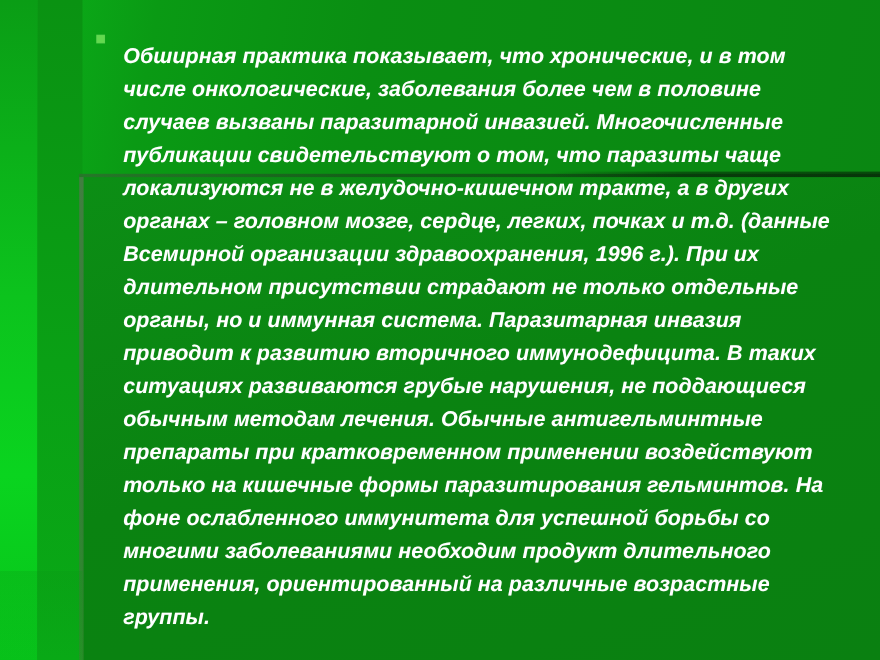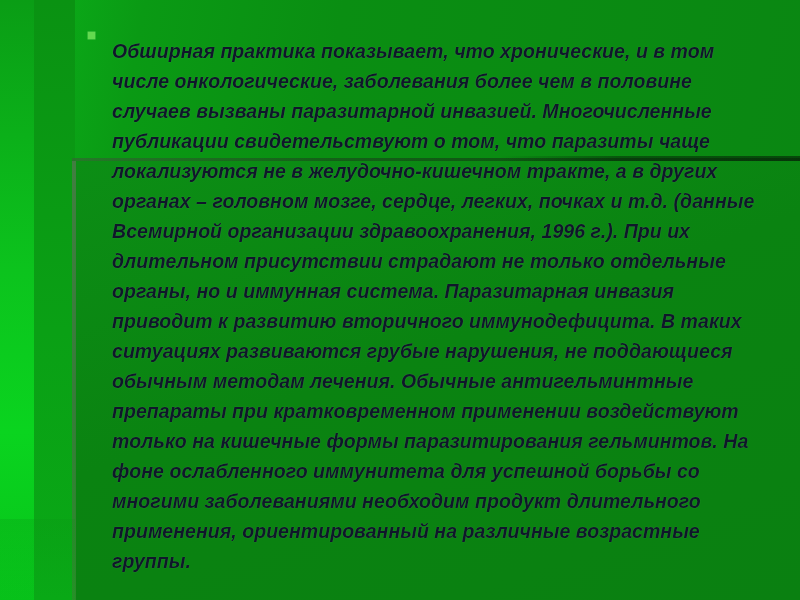--- a/index.html
+++ b/index.html
@@ -103,21 +103,21 @@
     flex: 0 0 auto;
     width: 7px;
     height: 7px;
     margin-top: 16px;
     margin-right: 17px;
     background: #63d94f;
     box-shadow: 0 0 0 0.5px rgba(140,235,120,.6);
   }
   .bullet-text {
     flex: 1 1 auto;
-    color: #0f172a;
+    color: #ffffff;
     font-size: 19.5px;
     line-height: 30px;
     font-weight: bold;
     font-style: italic;
     letter-spacing: 0.05px;
     text-align: left;
     white-space: pre-wrap;
     text-shadow: 0 0 1px rgba(255,255,255,.25);
   }
 </style>

